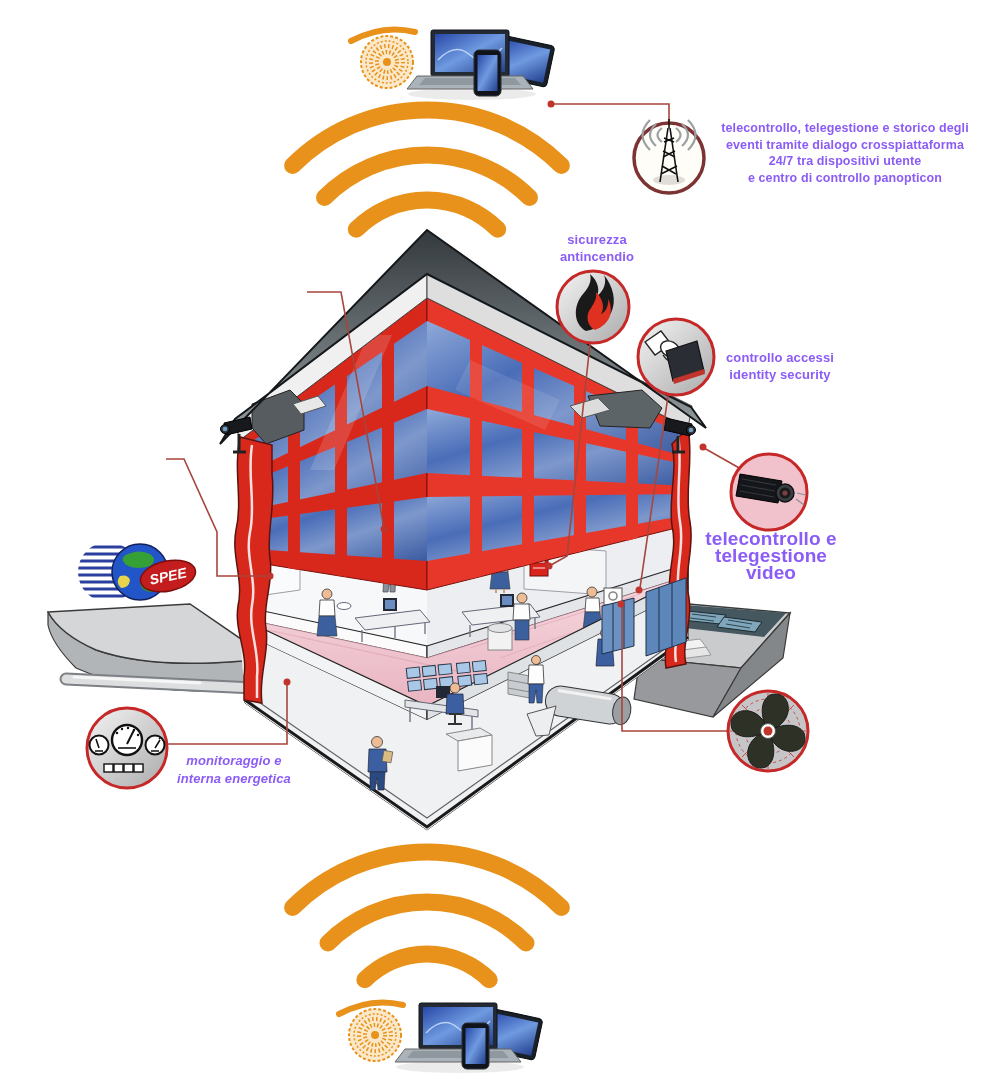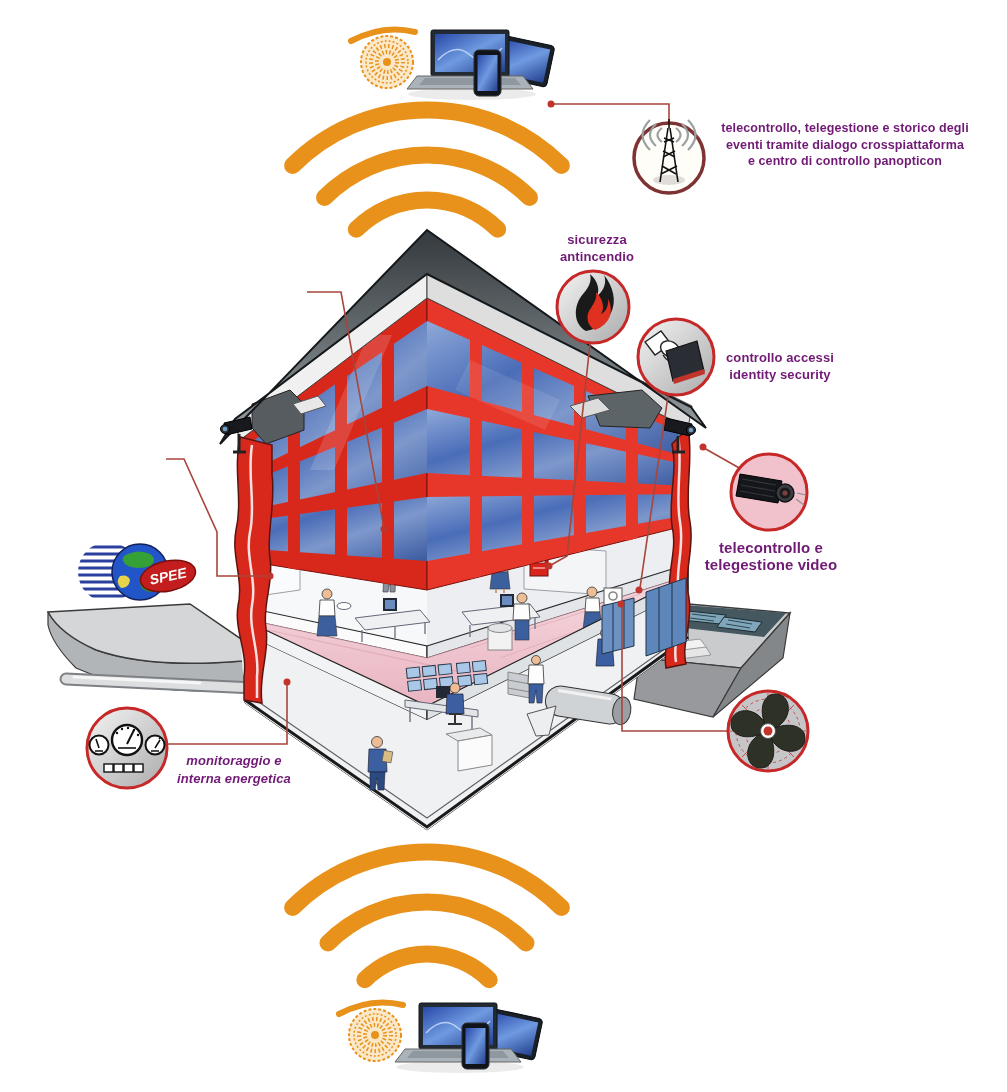--- a/index.html
+++ b/index.html
@@ -1,25 +1,25 @@
 <!DOCTYPE html>
 <html><head>
 <meta charset="utf-8">
 <style>
   html,body{margin:0;padding:0;background:#fff;}
   .stage{position:relative;width:1007px;height:1092px;background:#ffffff;overflow:hidden;
          font-family:"Liberation Sans",sans-serif;}
   .stage svg{position:absolute;left:0;top:0;}
-  .callout{position:absolute;color:#701a75;font-weight:700;text-align:center;letter-spacing:.1px;}
+  .callout{position:absolute;color:#8b5cf6;font-weight:700;text-align:center;letter-spacing:.1px;}
   .c-remote  {left:700px;top:120px;width:290px;font-size:12.5px;line-height:16.5px;}
   .c-lighting{left:184px;top:266px;width:128px;font-size:13px;line-height:18.5px;}
   .c-fire    {left:542px;top:232px;width:110px;font-size:13px;line-height:16.5px;}
   .c-access  {left:710px;top:338px;width:140px;font-size:13px;line-height:16.5px;margin-top:12px;}
   .c-internal{left:44px;top:435px;width:134px;font-size:13px;line-height:16px;}
-  .c-video   {left:696px;top:530px;width:150px;font-size:15px;line-height:17px;margin-top:9px;}
+  .c-video   {left:696px;top:530px;width:150px;font-size:19px;line-height:17px;}
   .c-energy  {left:158px;top:752px;width:152px;font-size:13px;line-height:17.5px;font-style:italic;}
   .c-env     {left:698px;top:769px;width:150px;font-size:13px;line-height:16.5px;}
 </style>
 </head>
 <body>
 
 <div class="stage">
 
 <svg width="1007" height="1092" viewBox="0 0 1007 1092">
 <defs>
@@ -470,20 +470,21 @@
     <path d="M768,731 C753,739 738,739 732,729 C728,717 737,709 749,711 C759,713 765,721 768,731 Z"></path>
   </g>
   <circle cx="768" cy="731" r="7.5" fill="#ffffff" stroke="#555" stroke-width="1"></circle>
   <circle cx="768" cy="731" r="4.5" fill="#c0342c"></circle>
 </g>
 </svg>
 
 <div class="callout c-remote">
   <div>telecontrollo, telegestione e storico degli</div>
   <div>eventi tramite dialogo crosspiattaforma</div>
+  <div>24/7 tra dispositivi utente</div>
   <div>e centro di controllo panopticon</div>
 </div>
 
 
 <div class="callout c-fire">
   <div>sicurezza</div>
   <div>antincendio</div>
 </div>
 
 <div class="callout c-access">

